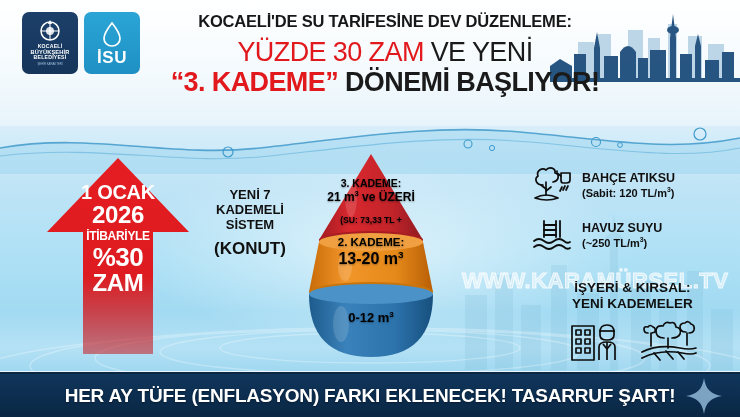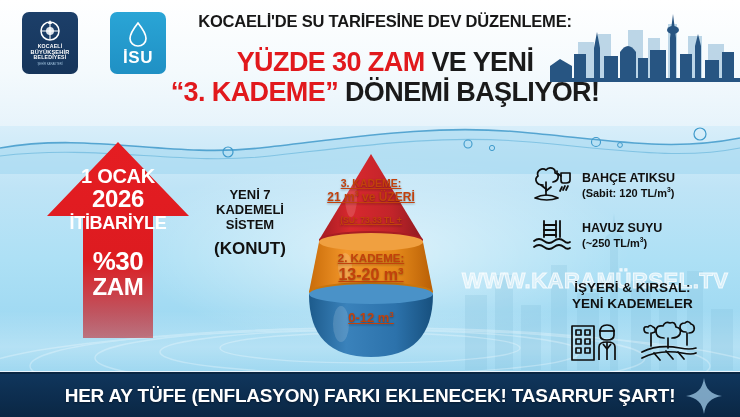--- a/index.html
+++ b/index.html
@@ -37,61 +37,61 @@
   .skyline { position:absolute; right:0; top:4px; width:190px; height:78px; opacity:.95; }
   .skyline-pale { position:absolute; left:455px; top:205px; width:285px; height:165px; opacity:.22; }
 
   
   .logo-row { position:absolute; left:22px; top:12px; display:flex; gap:6px; }
   .logo-box {
     width:56px; height:62px; border-radius:7px;
     display:flex; flex-direction:column; align-items:center; justify-content:center;
   }
   .logo-kbb { background:linear-gradient(180deg,#1c3f69 0%,#16355b 100%); }
-  .logo-isu { background:linear-gradient(180deg,#2aa5d6 0%,#1f90c4 100%);margin-left:26px; }
+  .logo-isu { background:linear-gradient(180deg,#2aa5d6 0%,#1f90c4 100%); }
   .logo-kbb .txt1,.logo-kbb .txt2,.logo-kbb .txt3 {
     color:#fff; font-weight:bold; letter-spacing:.2px; line-height:1.05; text-align:center;
   }
   .logo-kbb .txt1{ font-size:5.2px; } .logo-kbb .txt2{ font-size:5.6px; } .logo-kbb .txt3{ font-size:5.2px; }
   .logo-kbb .txt4{ color:#9fc0dc; font-size:2.8px; margin-top:1px; }
   .logo-isu .isu-label{ color:#fff; font-weight:bold; font-size:17px; letter-spacing:.5px; line-height:1; margin-top:1px;}
 
   
   .headline { position:absolute; left:150px; top:12px; width:470px; text-align:center; }
   .hl1 {
     font-size:16.5px; font-weight:bold; color:#171717; letter-spacing:-.2px;
     line-height:1.15; white-space:nowrap;
   }
-  .hl2 { font-size:27px; font-weight:bold; line-height:1.12; letter-spacing:-.6px; white-space:nowrap; margin-top:16px;}
+  .hl2 { font-size:27px; font-weight:normal; line-height:1.12; letter-spacing:-.6px; white-space:nowrap; margin-top:6px;}
   .hl3 { font-size:27px; font-weight:bold; line-height:1.12; letter-spacing:-.6px; white-space:nowrap; }
   .red { color:#e1191d; }
   .blk { color:#1a1a1a; }
 
   
-  .arrow-wrap { position:absolute; left:45px; top:140px; width:146px; height:200px; }
+  .arrow-wrap { position:absolute; left:45px; top:156px; width:146px; height:200px; }
   .arrow-svg { position:absolute; inset:0; }
   .arrow-text {
     position:absolute; left:0; top:26px; width:146px; text-align:center;
     color:#fff; font-weight:bold; line-height:1.0;
   }
   .at1 { font-size:20px; letter-spacing:-.3px; }
   .at2 { font-size:24px; letter-spacing:-.3px; margin-top:1px;}
-  .at3 { font-size:18px; letter-spacing:-.3px; margin-top:3px;}
-  .at4 { font-size:26px; letter-spacing:-.5px; margin-top:16px;}
+  .at3 { font-size:12px; letter-spacing:-.3px; margin-top:3px;}
+  .at4 { font-size:26px; letter-spacing:-.5px; margin-top:2px;}
   .at5 { font-size:24px; letter-spacing:-.3px; margin-top:1px;}
 
   
   .drop { position:absolute; left:295px; top:152px; width:152px; height:210px; }
   .drop svg { position:absolute; inset:0; }
-  .tier-label { position:absolute; width:100%; text-align:center; color:#c2410c; font-weight:bold; line-height:1.12;
-                text-shadow:0 1px 2px rgba(0,0,0,.35);text-decoration:underline; }
+  .tier-label { position:absolute; width:100%; text-align:center; color:#000000; font-weight:bold; line-height:1.12;
+                text-shadow:0 1px 2px rgba(0,0,0,.35); }
   .t3 { top:26px; }
   .t3 .l1{ font-size:10.5px; } .t3 .l2{ font-size:12px; }
   .t3 .sub{ font-size:8.6px; font-weight:bold; line-height:1.15; margin-top:12px;text-align:center;}
-  .t2 { top:100px; }
+  .t2 { top:84px; }
   .t2 .l1{ font-size:11.5px; } .t2 .l2{ font-size:16px; }
   .t1 { top:158px; }
   .t1 .l1{ font-size:11.5px; } .t1 .l2{ font-size:13px; }
   sup { font-size:62%; vertical-align:super; }
 
   
   .sys-text {
     position:absolute; left:196px; top:188px; width:108px; text-align:center;
     color:#111; font-weight:bold; line-height:1.14;
   }

